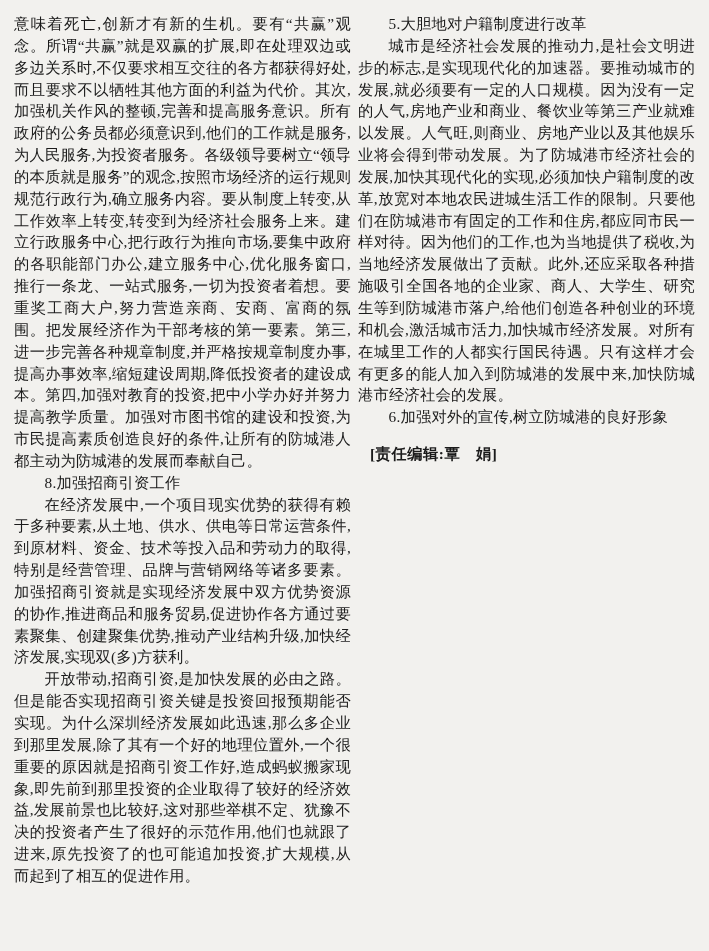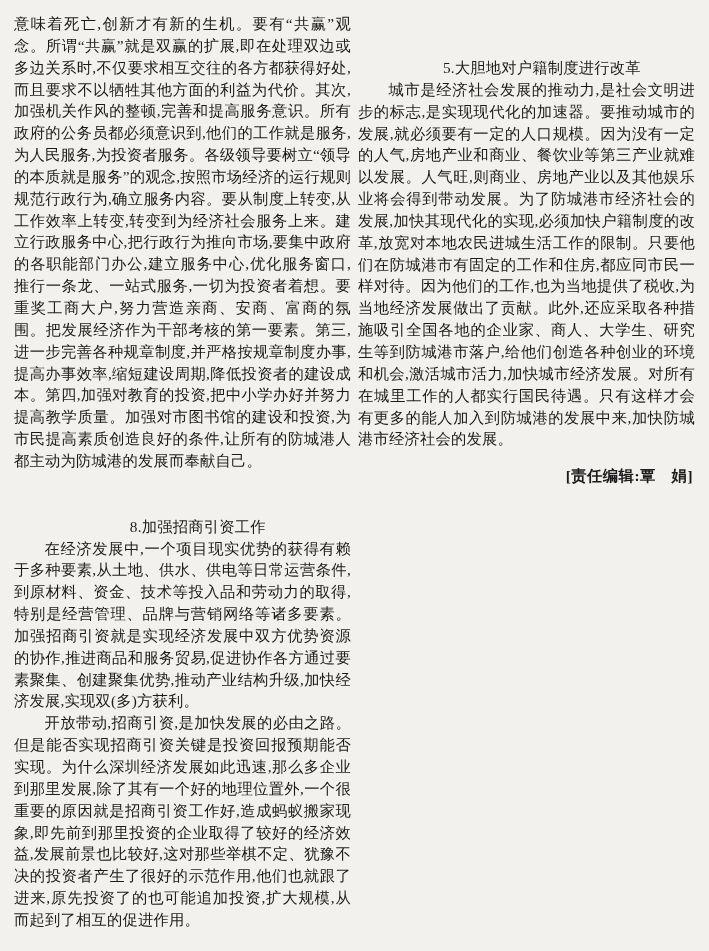--- a/index.html
+++ b/index.html
@@ -35,30 +35,29 @@
     letter-spacing: 0.2px;
     font-family: Liberation Serif, serif;
   }
   .para.indent, .heading {
     text-indent: 2em;
   }
   .para.continuation {
     text-indent: 0;
   }
   .heading {
-    text-align: center;
+    text-align: left;
     font-weight: normal;
-    margin-top: 44px;
   }
   .editor-line {
-    margin: 0;
+    margin: 12px;
     margin-top: 15px;
     font-size: 15.3px;
     line-height: 21.85px;
-    text-align: right;
+    text-align: left;
     font-weight: bold;
     letter-spacing: 0.5px;
     padding-right: 2px;
     font-family: Liberation Serif, serif;
   }
 </style>
 </head>
 <body>
 
 <div class="page">
@@ -66,16 +65,17 @@
   <div class="column">
     <p class="para continuation">意味着死亡,创新才有新的生机。要有“共赢”观念。所谓“共赢”就是双赢的扩展,即在处理双边或多边关系时,不仅要求相互交往的各方都获得好处,而且要求不以牺牲其他方面的利益为代价。其次,加强机关作风的整顿,完善和提高服务意识。所有政府的公务员都必须意识到,他们的工作就是服务,为人民服务,为投资者服务。各级领导要树立“领导的本质就是服务”的观念,按照市场经济的运行规则规范行政行为,确立服务内容。要从制度上转变,从工作效率上转变,转变到为经济社会服务上来。建立行政服务中心,把行政行为推向市场,要集中政府的各职能部门办公,建立服务中心,优化服务窗口,推行一条龙、一站式服务,一切为投资者着想。要重奖工商大户,努力营造亲商、安商、富商的氛围。把发展经济作为干部考核的第一要素。第三,进一步完善各种规章制度,并严格按规章制度办事,提高办事效率,缩短建设周期,降低投资者的建设成本。第四,加强对教育的投资,把中小学办好并努力提高教学质量。加强对市图书馆的建设和投资,为市民提高素质创造良好的条件,让所有的防城港人都主动为防城港的发展而奉献自己。</p>
     <p class="heading">8.加强招商引资工作</p>
     <p class="para indent">在经济发展中,一个项目现实优势的获得有赖于多种要素,从土地、供水、供电等日常运营条件,到原材料、资金、技术等投入品和劳动力的取得,特别是经营管理、品牌与营销网络等诸多要素。加强招商引资就是实现经济发展中双方优势资源的协作,推进商品和服务贸易,促进协作各方通过要素聚集、创建聚集优势,推动产业结构升级,加快经济发展,实现双(多)方获利。</p>
     <p class="para indent">开放带动,招商引资,是加快发展的必由之路。但是能否实现招商引资关键是投资回报预期能否实现。为什么深圳经济发展如此迅速,那么多企业到那里发展,除了其有一个好的地理位置外,一个很重要的原因就是招商引资工作好,造成蚂蚁搬家现象,即先前到那里投资的企业取得了较好的经济效益,发展前景也比较好,这对那些举棋不定、犹豫不决的投资者产生了很好的示范作用,他们也就跟了进来,原先投资了的也可能追加投资,扩大规模,从而起到了相互的促进作用。</p>
   </div>
 
   <div class="column">
     <p class="heading">5.大胆地对户籍制度进行改革</p>
     <p class="para indent">城市是经济社会发展的推动力,是社会文明进步的标志,是实现现代化的加速器。要推动城市的发展,就必须要有一定的人口规模。因为没有一定的人气,房地产业和商业、餐饮业等第三产业就难以发展。人气旺,则商业、房地产业以及其他娱乐业将会得到带动发展。为了防城港市经济社会的发展,加快其现代化的实现,必须加快户籍制度的改革,放宽对本地农民进城生活工作的限制。只要他们在防城港市有固定的工作和住房,都应同市民一样对待。因为他们的工作,也为当地提供了税收,为当地经济发展做出了贡献。此外,还应采取各种措施吸引全国各地的企业家、商人、大学生、研究生等到防城港市落户,给他们创造各种创业的环境和机会,激活城市活力,加快城市经济发展。对所有在城里工作的人都实行国民待遇。只有这样才会有更多的能人加入到防城港的发展中来,加快防城港市经济社会的发展。</p>
+    <p class="heading">6.加强对外的宣传,树立防城港的良好形象</p>
     <p class="editor-line">[责任编辑:覃　娟]</p>
   </div>
 
 </div>
 
 </body></html>

